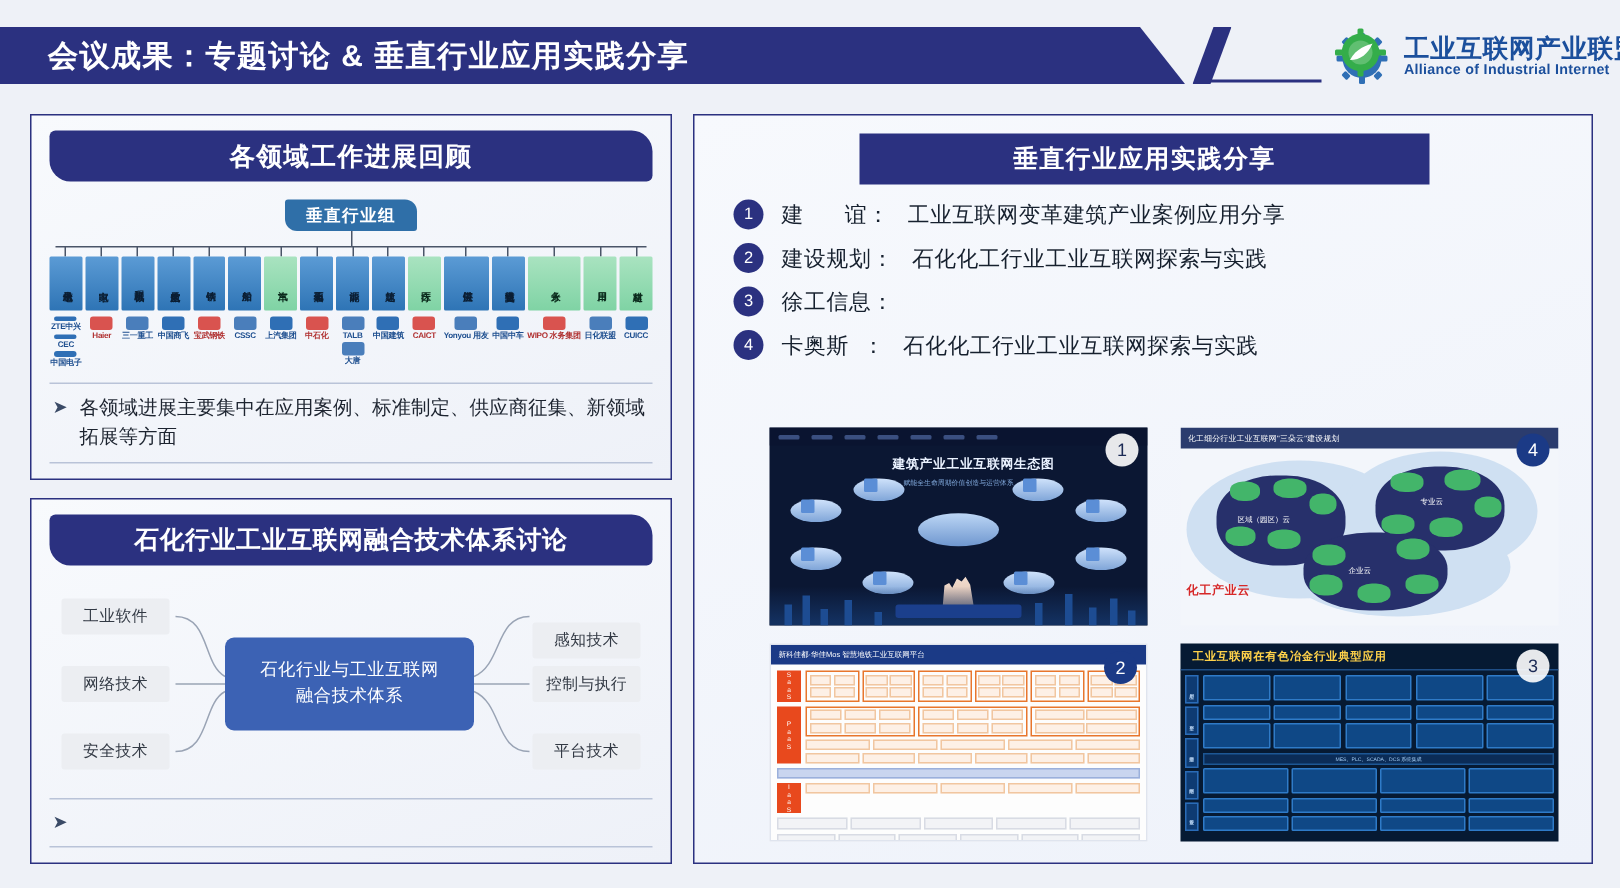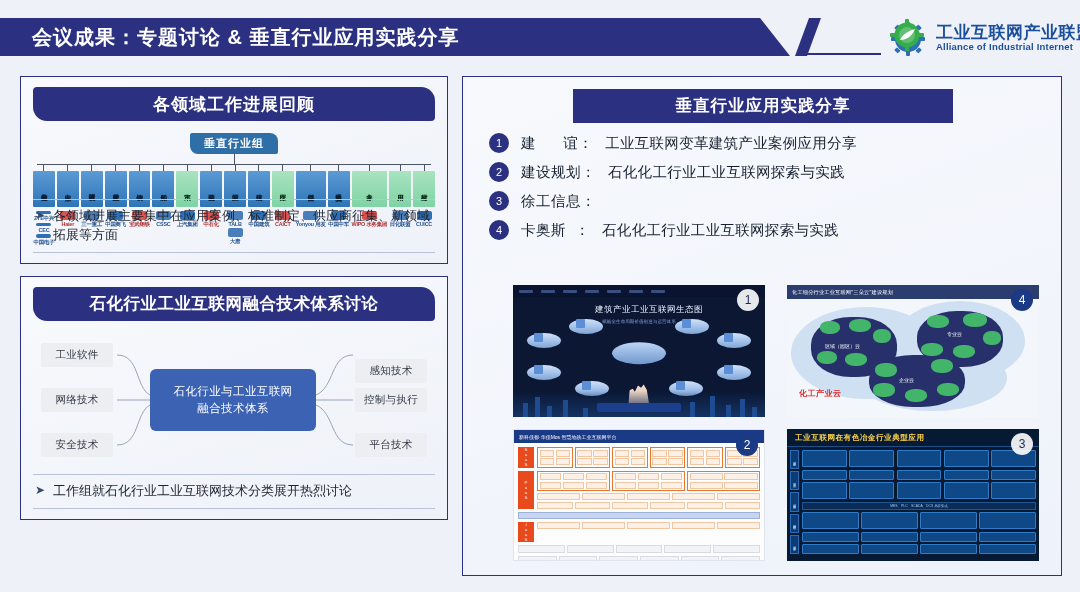--- a/index.html
+++ b/index.html
@@ -59,21 +59,21 @@
     position: absolute; left: 462px; top: 76px; width: 600px; height: 500px;
     border: 1.5px solid #2b3180;
     background: linear-gradient(160deg,#f7f9fd 0%,#eef2fa 100%);
   }
 
   .panel {
     border: 1.5px solid #2b3180;
     background: linear-gradient(160deg,#f8fafd 0%,#eef1f8 100%);
     position: relative;
   }
-  #panel-top { height: 188px; }
+  #panel-top { height: 244px; }
   #panel-bottom { height: 244px; margin-top: 12px; }
 
   .panel-title {
     position: absolute; left: 12px; top: 10px; right: 12px;
     height: 34px; background: #2b3180;
     border-radius: 4px 14px 4px 14px;
     display: flex; align-items: center; justify-content: center;
     color: #fff; font-size: 17px; font-weight: bold; letter-spacing: 1px;
   }
   #panel-bottom .panel-title { font-size: 16.5px; letter-spacing: 0.5px; }
@@ -189,21 +189,21 @@
   .thumb-badge.filled { background: #1b3a86; color: #fff; }
 
   
   #t1 { background: #0b1733; }
   #t1 .t-nav {
     height: 12px; background: #0a1430; display: flex; align-items: center;
     gap: 8px; padding: 0 6px;
   }
   #t1 .t-nav i { display: block; width: 14px; height: 3px; background: #3a4f80; border-radius: 1px; }
   #t1 .t-title {
-    text-align: center; color: #eaf2ff; font-size: 8.5px; font-weight: normal;
+    text-align: center; color: #eaf2ff; font-size: 8.5px; font-weight: bold;
     margin-top: 7px; letter-spacing: 0.5px; margin-left: 20px;
   }
   #t1 .t-sub {
     text-align: center; color: #7fa6d8; font-size: 4.6px; margin-top: 3px;
   }
   #t1 .isle {
     position: absolute; width: 34px; height: 15px; border-radius: 50%;
     background: linear-gradient(180deg,#cfe2fb,#7fa5d8);
   }
   #t1 .isle b {
@@ -528,21 +528,20 @@
       <div class="mm-node" style="left:6px;top:12px">工业软件</div>
       <div class="mm-node" style="left:6px;top:57px">网络技术</div>
       <div class="mm-node" style="left:6px;top:102px">安全技术</div>
       <div class="mm-node" style="left:320px;top:28px">感知技术</div>
       <div class="mm-node" style="left:320px;top:57px">控制与执行</div>
       <div class="mm-node" style="left:320px;top:102px">平台技术</div>
     </div>
 
     <div class="bullet-box">
       <span class="bullet-arrow">➤</span>
-      <span class="bullet-text">工作组就石化行业工业互联网技术分类展开热烈讨论</span>
     </div>
   </div>
 </div>
 
 <div id="right-col">
   <div id="right-title">垂直行业应用实践分享</div>
 
   <div id="speaker-list">
       <div class="sp-row">
         <div class="sp-num">1</div>
@@ -643,21 +642,21 @@
       <div class="gchip" style="left:134px;top:58px; width:22px;height:13px"></div>
       <div class="gchip" style="left:166px;top:60px; width:22px;height:13px"></div>
       <div class="gchip" style="left:88px; top:78px; width:22px;height:14px"></div>
       <div class="gchip" style="left:86px; top:98px; width:22px;height:14px"></div>
       <div class="gchip" style="left:118px;top:104px;width:22px;height:13px"></div>
       <div class="gchip" style="left:144px;top:74px; width:22px;height:14px"></div>
       <div class="gchip" style="left:150px;top:98px; width:22px;height:13px"></div>
       <div class="wlabel" style="left:38px; top:58px;">区域（园区）云</div>
       <div class="wlabel" style="left:160px;top:46px;">专业云</div>
       <div class="wlabel" style="left:112px;top:92px;">企业云</div>
-      <div class="redlabel" style="left:12px;bottom:18px;">化工产业云</div>
+      <div class="redlabel" style="left:4px;bottom:18px;">化工产业云</div>
     </div>
 
     <div class="thumb" id="t2">
       <div class="thumb-badge filled">2</div>
       <div class="t2-bar">
         <span>新科佳都·华佳Mos 智慧地铁工业互联网平台</span>
       </div>
       <div class="t2-body">
         <div class="t2-layer">
           <div class="t2-tag">SaaS</div>

